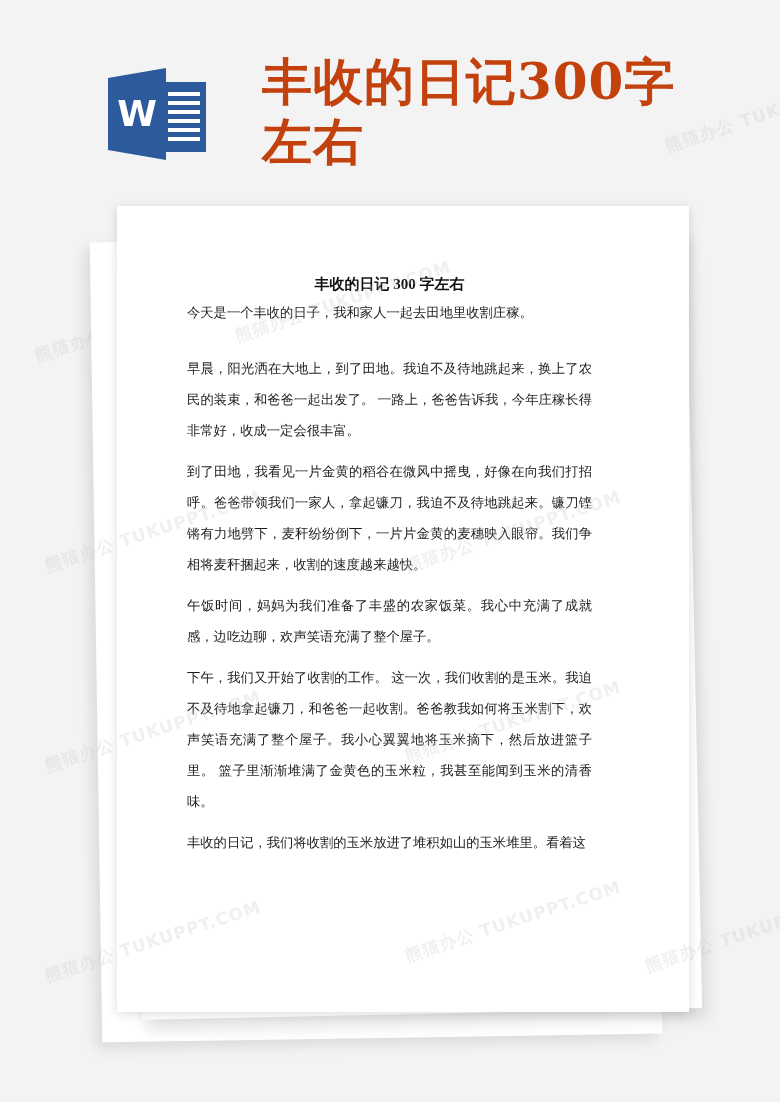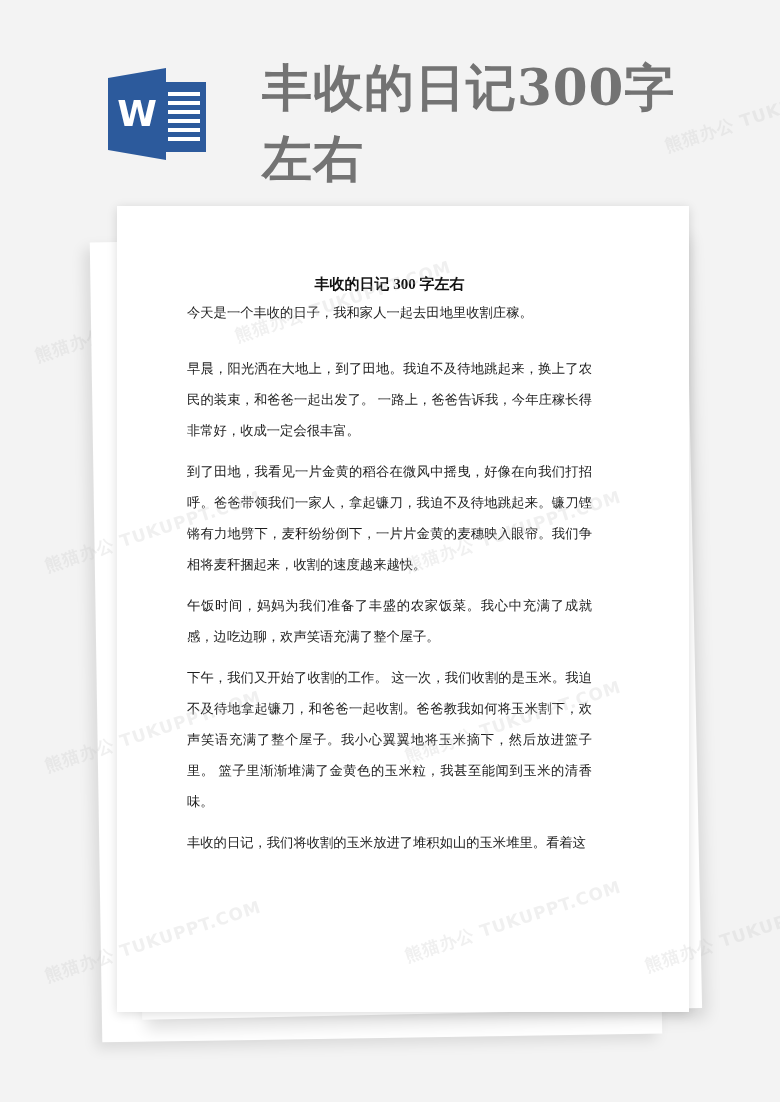--- a/index.html
+++ b/index.html
@@ -6,22 +6,22 @@
   body {
     width: 780px; height: 1102px; overflow: hidden; position: relative;
     background: #f3f3f3;
     font-family: "DejaVu Sans", "Liberation Sans", sans-serif;
   }
   .header { position: absolute; left: 0; top: 0; width: 780px; height: 190px; }
   .word-icon { position: absolute; left: 108px; top: 68px; width: 100px; height: 92px; }
   .header-title {
     position: absolute; left: 262px; top: 52px; width: 420px;
     font-family: "DejaVu Serif", "Liberation Serif", serif;
-    font-weight: bold; font-size: 50px; line-height: 71px;
-    color: #737373; letter-spacing: 1px;
+    font-weight: bold; font-size: 50px; line-height: 60px;
+    color: #c2410c; letter-spacing: 1px;
   }
   .sheet { position: absolute; background: #ffffff; }
   .sheet-back-1 {
     left: 96px; top: 238px; width: 560px; height: 800px;
     box-shadow: -6px 6px 14px rgba(0,0,0,0.10);
     transform: rotate(-0.9deg);
   }
   .sheet-back-2 {
     left: 134px; top: 232px; width: 560px; height: 782px;
     box-shadow: 4px 10px 16px rgba(0,0,0,0.12);

